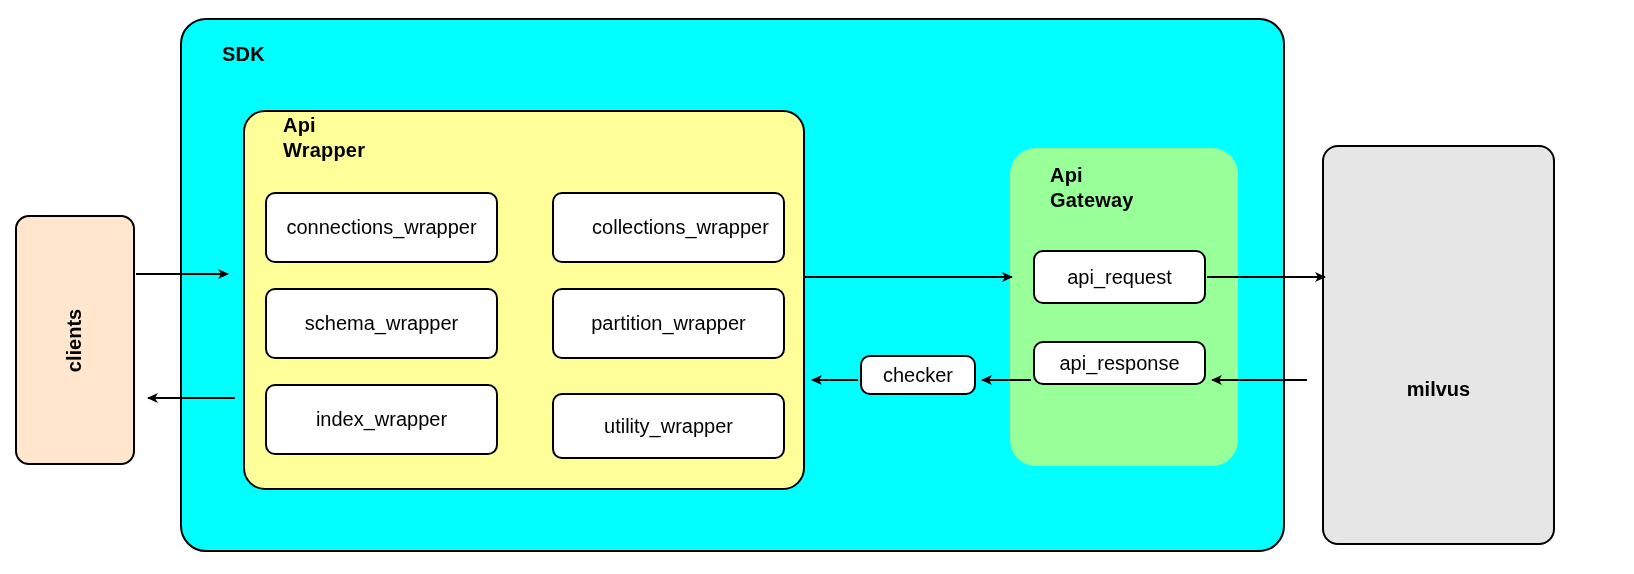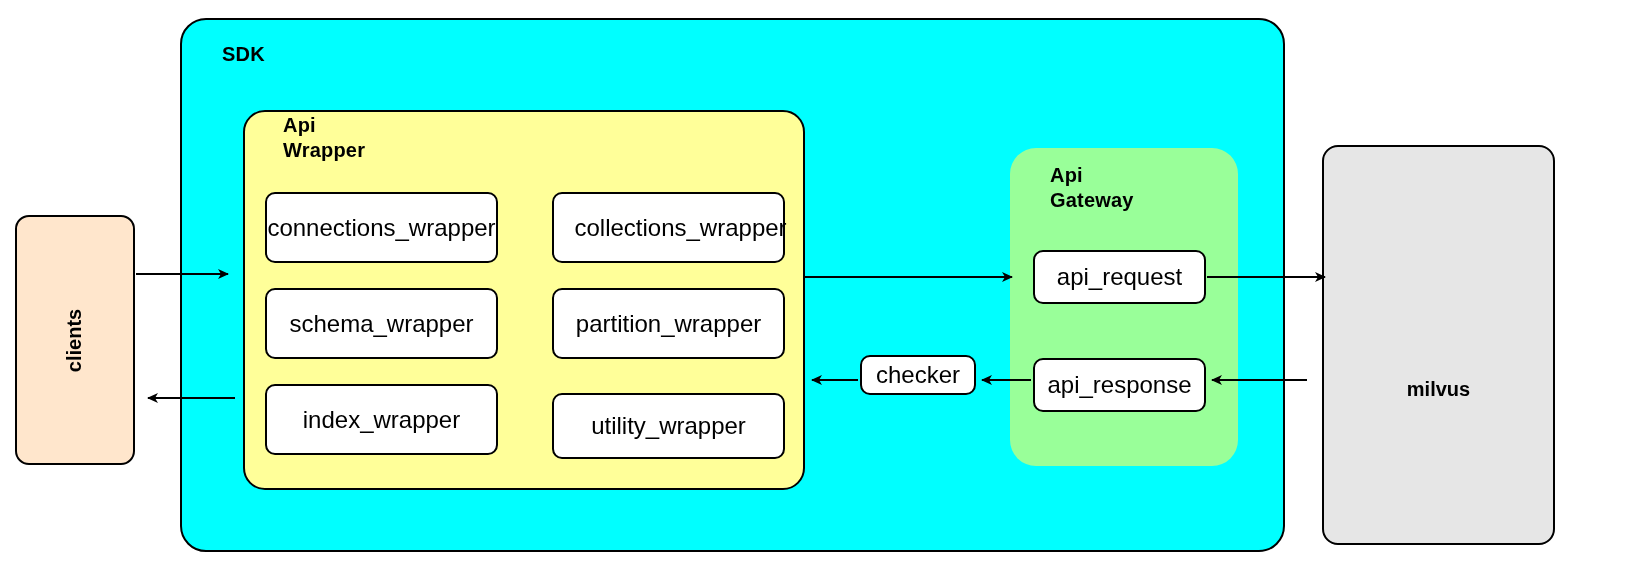--- a/index.html
+++ b/index.html
@@ -25,29 +25,29 @@
   .grp-title{position:absolute;font-weight:bold;font-size:20px;line-height:25px;
              white-space:pre-line;letter-spacing:.2px;}
   .t-sdk{left:222px;top:42px;text-align:center;}
   .t-wrapper{left:283px;top:113px;}
   .t-gateway{left:1050px;top:163px;}
 
   
   .leaf{position:absolute;box-sizing:border-box;background:#FFFFFF;
         border:2px solid #000;border-radius:10px;
         display:flex;align-items:center;justify-content:center;
-        font-size:24px;color:#000;}
+        font-size:20px;color:#000;}
   .w1{left:265px;top:192px;width:233px;height:71px;}
   .w2{left:552px;top:192px;width:233px;height:71px;padding-left:24px;}
   .w3{left:265px;top:288px;width:233px;height:71px;}
   .w4{left:552px;top:288px;width:233px;height:71px;}
   .w5{left:265px;top:384px;width:233px;height:71px;}
   .w6{left:552px;top:393px;width:233px;height:66px;}
   .g1{left:1033px;top:250px;width:173px;height:54px;}
-  .g2{left:1033px;top:358px;width:173px;height:54px;}
+  .g2{left:1033px;top:341px;width:173px;height:44px;}
   .checker{left:860px;top:355px;width:116px;height:40px;}
 
   
   .center-label{position:absolute;font-weight:bold;font-size:20px;
                 display:flex;align-items:center;justify-content:center;}
   .lbl-clients{left:15px;top:215px;width:120px;height:250px;}
   .lbl-clients span{transform:rotate(-90deg);white-space:nowrap;display:block;}
   .lbl-milvus{left:1322px;top:145px;width:233px;height:488px;}
 
   

